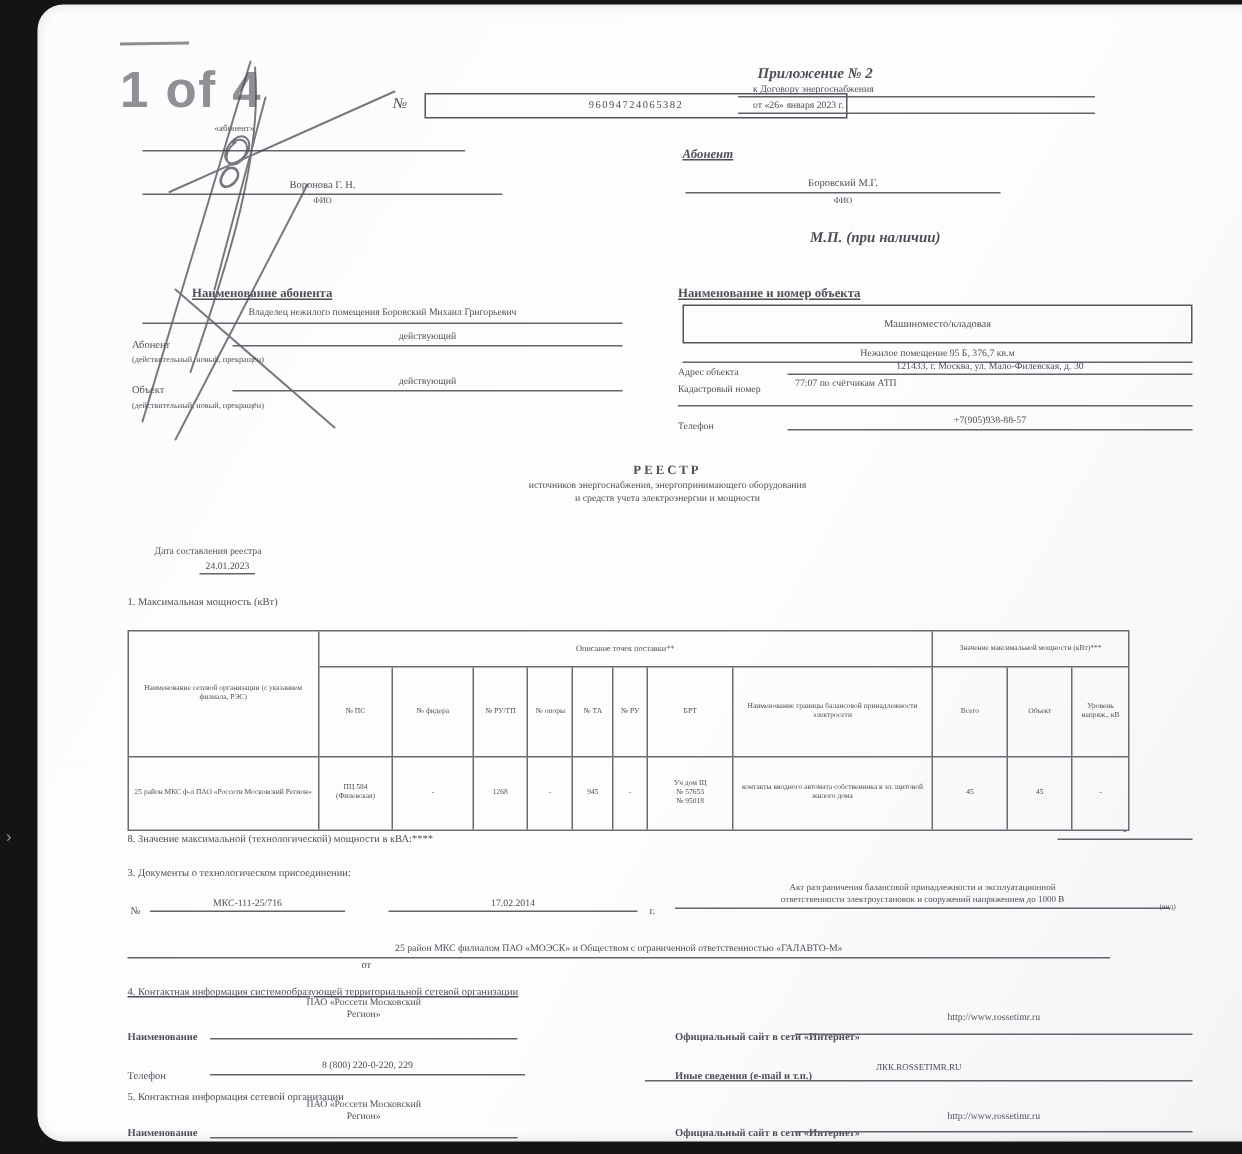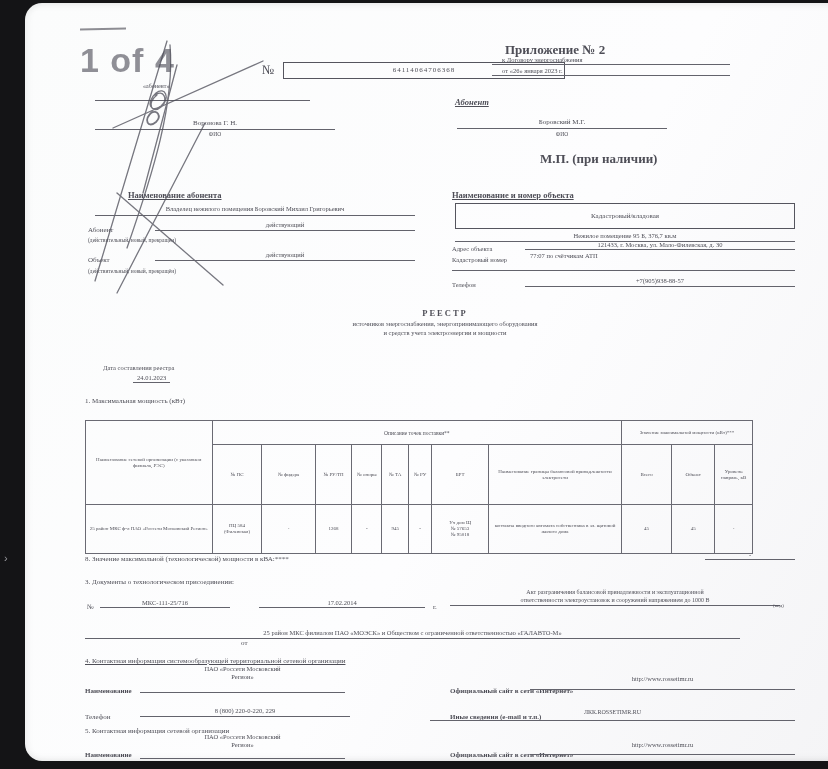--- a/index.html
+++ b/index.html
@@ -14,21 +14,21 @@
   .abs { position:absolute; }
   .b { font-weight:bold; }
   .i { font-style:italic; }
   .c { text-align:center; }
   .u { border-bottom:1px solid #63636c; }
   .t5  { font-size:5px;  line-height:6px; }
   .t55 { font-size:5.5px;line-height:6.5px; }
   .t6  { font-size:6px;  line-height:7px; }
   .t65 { font-size:6.5px;line-height:8px; }
   .t7  { font-size:7px;  line-height:8.5px; }
-  .t8  { font-size:13px;  line-height:10px; }
+  .t8  { font-size:10px;  line-height:10px;font-style:italic; }
   .t85 { font-size:8.5px;line-height:10px; }
   .pre { white-space:pre-line; }
   #page-label { position:absolute; left:55px; top:38px; font-family:"Liberation Sans",sans-serif;
                 font-weight:bold; font-size:34px; color:#8f8f96; letter-spacing:1px; }
   #top-dash { position:absolute; left:55px; top:25px; width:46px; height:0;
               border-top:2px solid #8d8d93; transform:rotate(-1deg); }
   #edge-mark { position:absolute; left:4px; top:552px; color:#9b9ba1; font-size:11px;
                font-family:"Liberation Sans",sans-serif; }
   #watermark { position:absolute; left:585px; top:638px; font-family:"Liberation Sans",sans-serif;
                font-weight:bold; font-size:50px; color:rgba(182,182,190,.38); letter-spacing:2px; }
@@ -48,21 +48,21 @@
 
 <div id="stage">
   <div id="page">
 
     <div id="top-dash"></div>
     <div id="page-label">1 of 4</div>
 
     <div id="doc">
 
       <div class="abs t8" style="left:237px;top:62px;">№</div>
-      <div class="abs c t7" style="left:258px;top:59px;width:282px;height:17px;border:1.5px solid #55555e;line-height:15px;letter-spacing:1px;">64114064706368</div>
+      <div class="abs c t7" style="left:258px;top:59px;width:282px;height:17px;border:1.5px solid #55555e;line-height:15px;letter-spacing:1px;">96094724065382</div>
 
       <div class="abs b t8" style="left:480px;top:42px;">Приложение № 2</div>
       <div class="abs t65 u" style="left:467px;top:53px;width:238px;padding-left:10px;">к  Договору  энергоснабжения</div>
       <div class="abs t65 u" style="left:467px;top:64px;width:238px;padding-left:10px;">от «26» января 2023 г.</div>
 
       <div class="abs b i t85" style="left:430px;top:94px;text-decoration:underline;">Абонент</div>
 
       <div class="abs t6" style="left:118px;top:80px;">«абонент»</div>
       <div class="abs u" style="left:70px;top:90px;width:215px;height:8px;"></div>
       <div class="abs c t7 u" style="left:70px;top:116px;width:240px;padding-bottom:1px;">Воронова Г. Н.</div>
@@ -88,21 +88,21 @@
       <div class="abs b t85" style="left:73px;top:187px;text-decoration:underline;padding-left:30px;">Наименование абонента</div>
       <div class="abs c t65 u" style="left:70px;top:202px;width:320px;padding-bottom:2px;">Владелец нежилого помещения Боровский Михаил Григорьевич</div>
       <div class="abs t7" style="left:63px;top:223px;">Абонент</div>
       <div class="abs c t65 u" style="left:130px;top:218px;width:260px;padding-bottom:1px;">действующий</div>
       <div class="abs t55" style="left:63px;top:234px;">(действительный, новый, прекращён)</div>
       <div class="abs t7" style="left:63px;top:253px;">Объект</div>
       <div class="abs c t65 u" style="left:130px;top:248px;width:260px;padding-bottom:1px;">действующий</div>
       <div class="abs t55" style="left:63px;top:265px;">(действительный, новый, прекращён)</div>
 
       <div class="abs b t85" style="left:427px;top:187px;text-decoration:underline;">Наименование и номер объекта</div>
-      <div class="abs c t7" style="left:430px;top:200px;width:340px;height:26px;border:1.5px solid #55555e;line-height:24px;">Кадастровый/кладовая</div>
+      <div class="abs c t7" style="left:430px;top:200px;width:340px;height:26px;border:1.5px solid #55555e;line-height:24px;">Машиноместо/кладовая</div>
       <div class="abs c t65 u" style="left:430px;top:229px;width:340px;padding-bottom:1px;">Нежилое помещение 95 Б,  376,7 кв.м</div>
       <div class="abs t65" style="left:427px;top:242px;">Адрес объекта</div>
       <div class="abs c t65 u" style="left:500px;top:238px;width:270px;">121433, г. Москва, ул. Мало-Филевская, д. 30</div>
       <div class="abs t65" style="left:427px;top:253px;">Кадастровый номер</div>
       <div class="abs t65" style="left:505px;top:249px;width:270px;">77:07 по счётчикам АТП</div>
       <div class="abs u" style="left:427px;top:262px;width:343px;height:6px;"></div>
       <div class="abs t65" style="left:427px;top:278px;">Телефон</div>
       <div class="abs c t65 u" style="left:500px;top:274px;width:270px;padding-bottom:1px;">+7(905)938-88-57</div>
 
       <div class="abs c b t85" style="left:150px;top:305px;width:540px;letter-spacing:2px;">РЕЕСТР</div>

